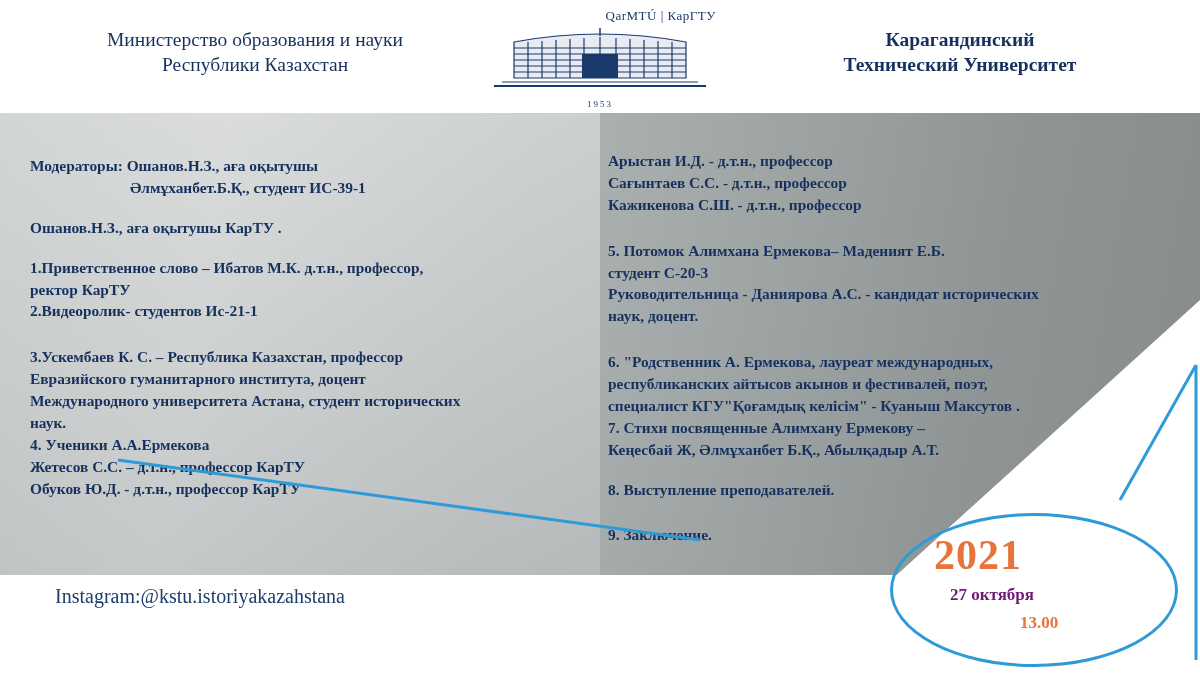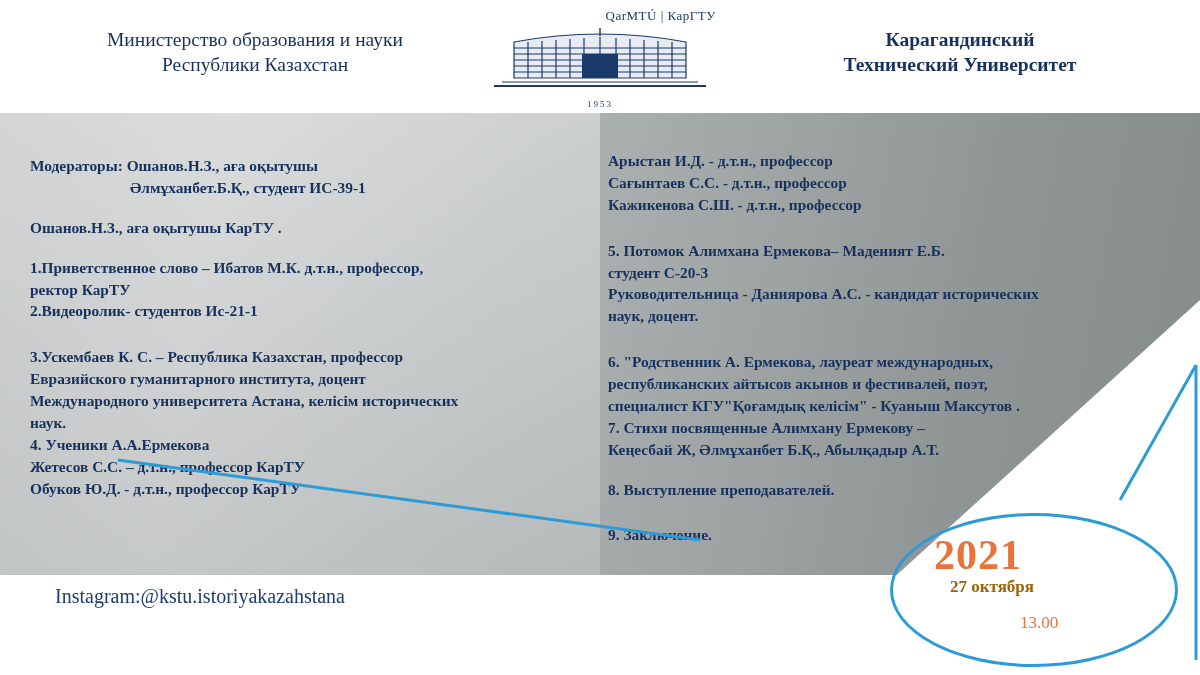--- a/index.html
+++ b/index.html
@@ -183,31 +183,31 @@
     left: 44px;
     top: 18px;
     font-size: 42px;
     font-weight: bold;
     color: #e8743b;
     letter-spacing: 1px;
   }
   .date-text {
     position: absolute;
     left: 60px;
-    top: 64px;
+    top: 72px;
     font-size: 17px;
     font-weight: bold;
-    color: #a16207;
+    color: #701a75;
   }
   .time-text {
     position: absolute;
     left: 130px;
     top: 100px;
     font-size: 17px;
-    font-weight: normal;
+    font-weight: bold;
     color: #e8743b;
   }
 
   svg.deco {
     position: absolute;
     left: 0;
     top: 0;
     width: 1200px;
     height: 675px;
     pointer-events: none;
@@ -278,21 +278,21 @@
     <div class="para indent">Әлмұханбет.Б.Қ.,  студент  ИС-39-1</div>
     <div class="spacer-md"></div>
     <div class="para">Ошанов.Н.З.,  аға оқытушы  КарТУ .</div>
     <div class="spacer-md"></div>
     <div class="para">1.Приветственное  слово – Ибатов  М.К. д.т.н., профессор,</div>
     <div class="para"> ректор  КарТУ</div>
     <div class="para">2.Видеоролик-  студентов  Ис-21-1</div>
     <div class="spacer-lg"></div>
     <div class="para just">3.Ускембаев К. С. – Республика Казахстан,  профессор</div>
     <div class="para just">Евразийского  гуманитарного  института,  доцент</div>
-    <div class="para just">Международного  университета  Астана, келісім  исторических</div>
+    <div class="para just">Международного  университета  Астана, студент  исторических</div>
     <div class="para">наук.</div>
     <div class="para">4. Ученики  А.А.Ермекова</div>
     <div class="para">Жетесов С.С. – д.т.н., профессор  КарТУ</div>
     <div class="para">Обуков Ю.Д. - д.т.н., профессор  КарТУ</div>
   </div>
 
   <div class="col-right">
     <div class="para">Арыстан  И.Д.  - д.т.н.,  профессор</div>
     <div class="para">Сағынтаев  С.С. - д.т.н.,  профессор</div>
     <div class="para">Кажикенова  С.Ш. - д.т.н.,  профессор</div>

